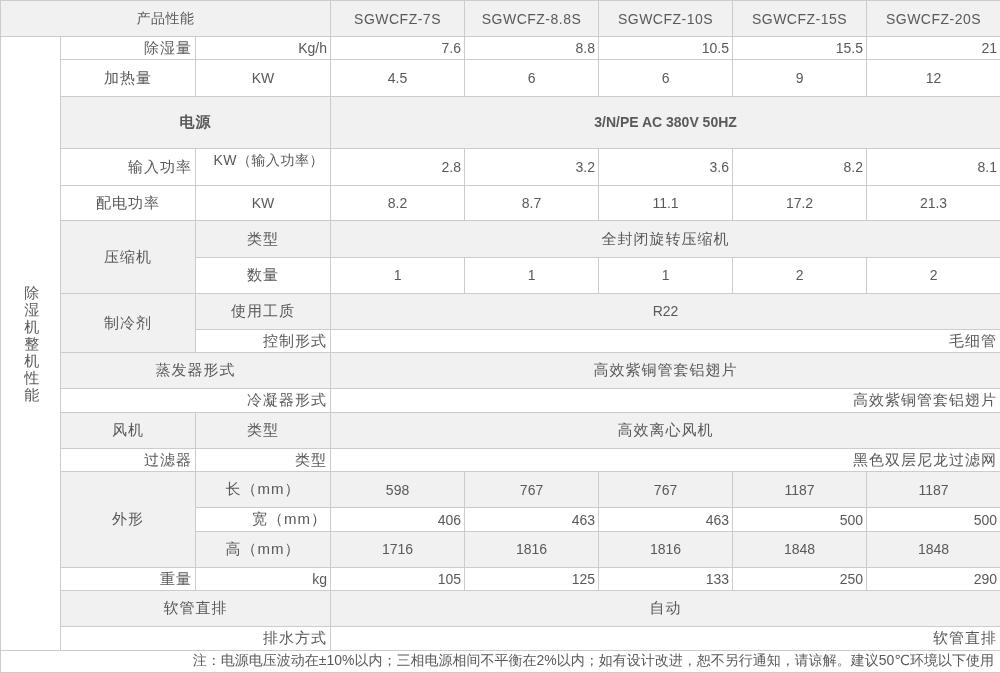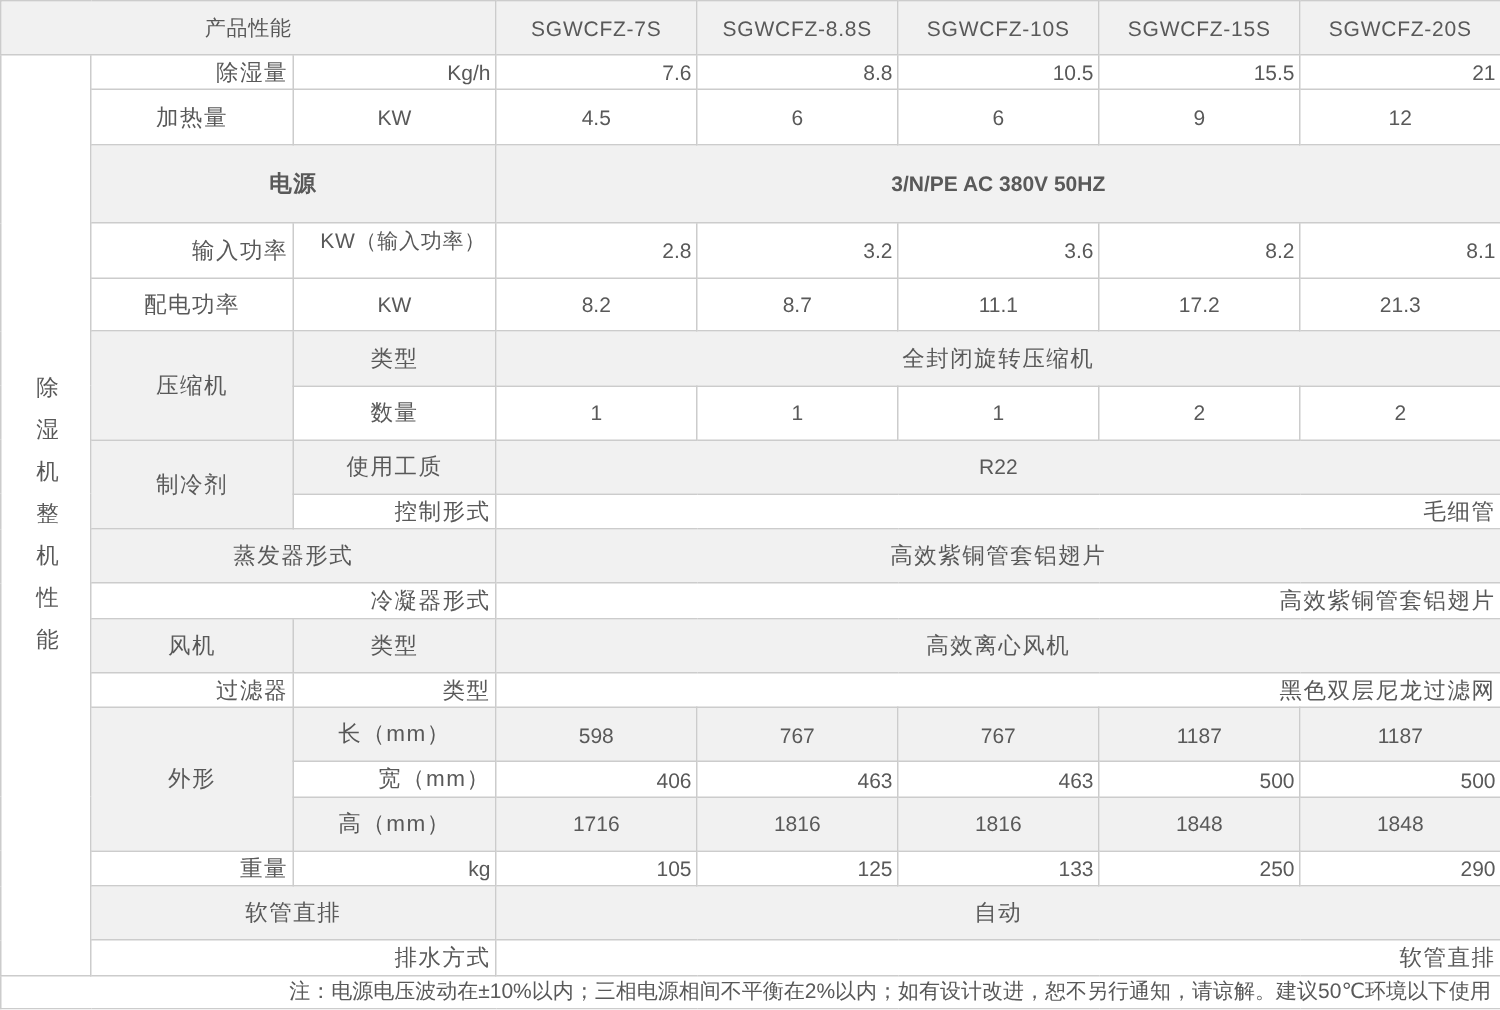--- a/index.html
+++ b/index.html
@@ -36,21 +36,21 @@
   tr.hdr td{background:var(--shade);font-size:14px;letter-spacing:0.5px;margin-left:20px;}
   td.side{
     background:#ffffff;
     vertical-align:middle;
     padding:0;
   }
   .vtext{
     width:1.15em;
     margin:0 auto;
     font-size:15px;
-    line-height:28px;
+    line-height:17px;
     word-break:break-all;
     white-space:normal;
     letter-spacing:0;
   }
   td.wrapunit{vertical-align:top;padding:0 6px;}
   .clipbox{
     height:31px;
     overflow:hidden;
     line-height:19px;
     padding-top:2px;

